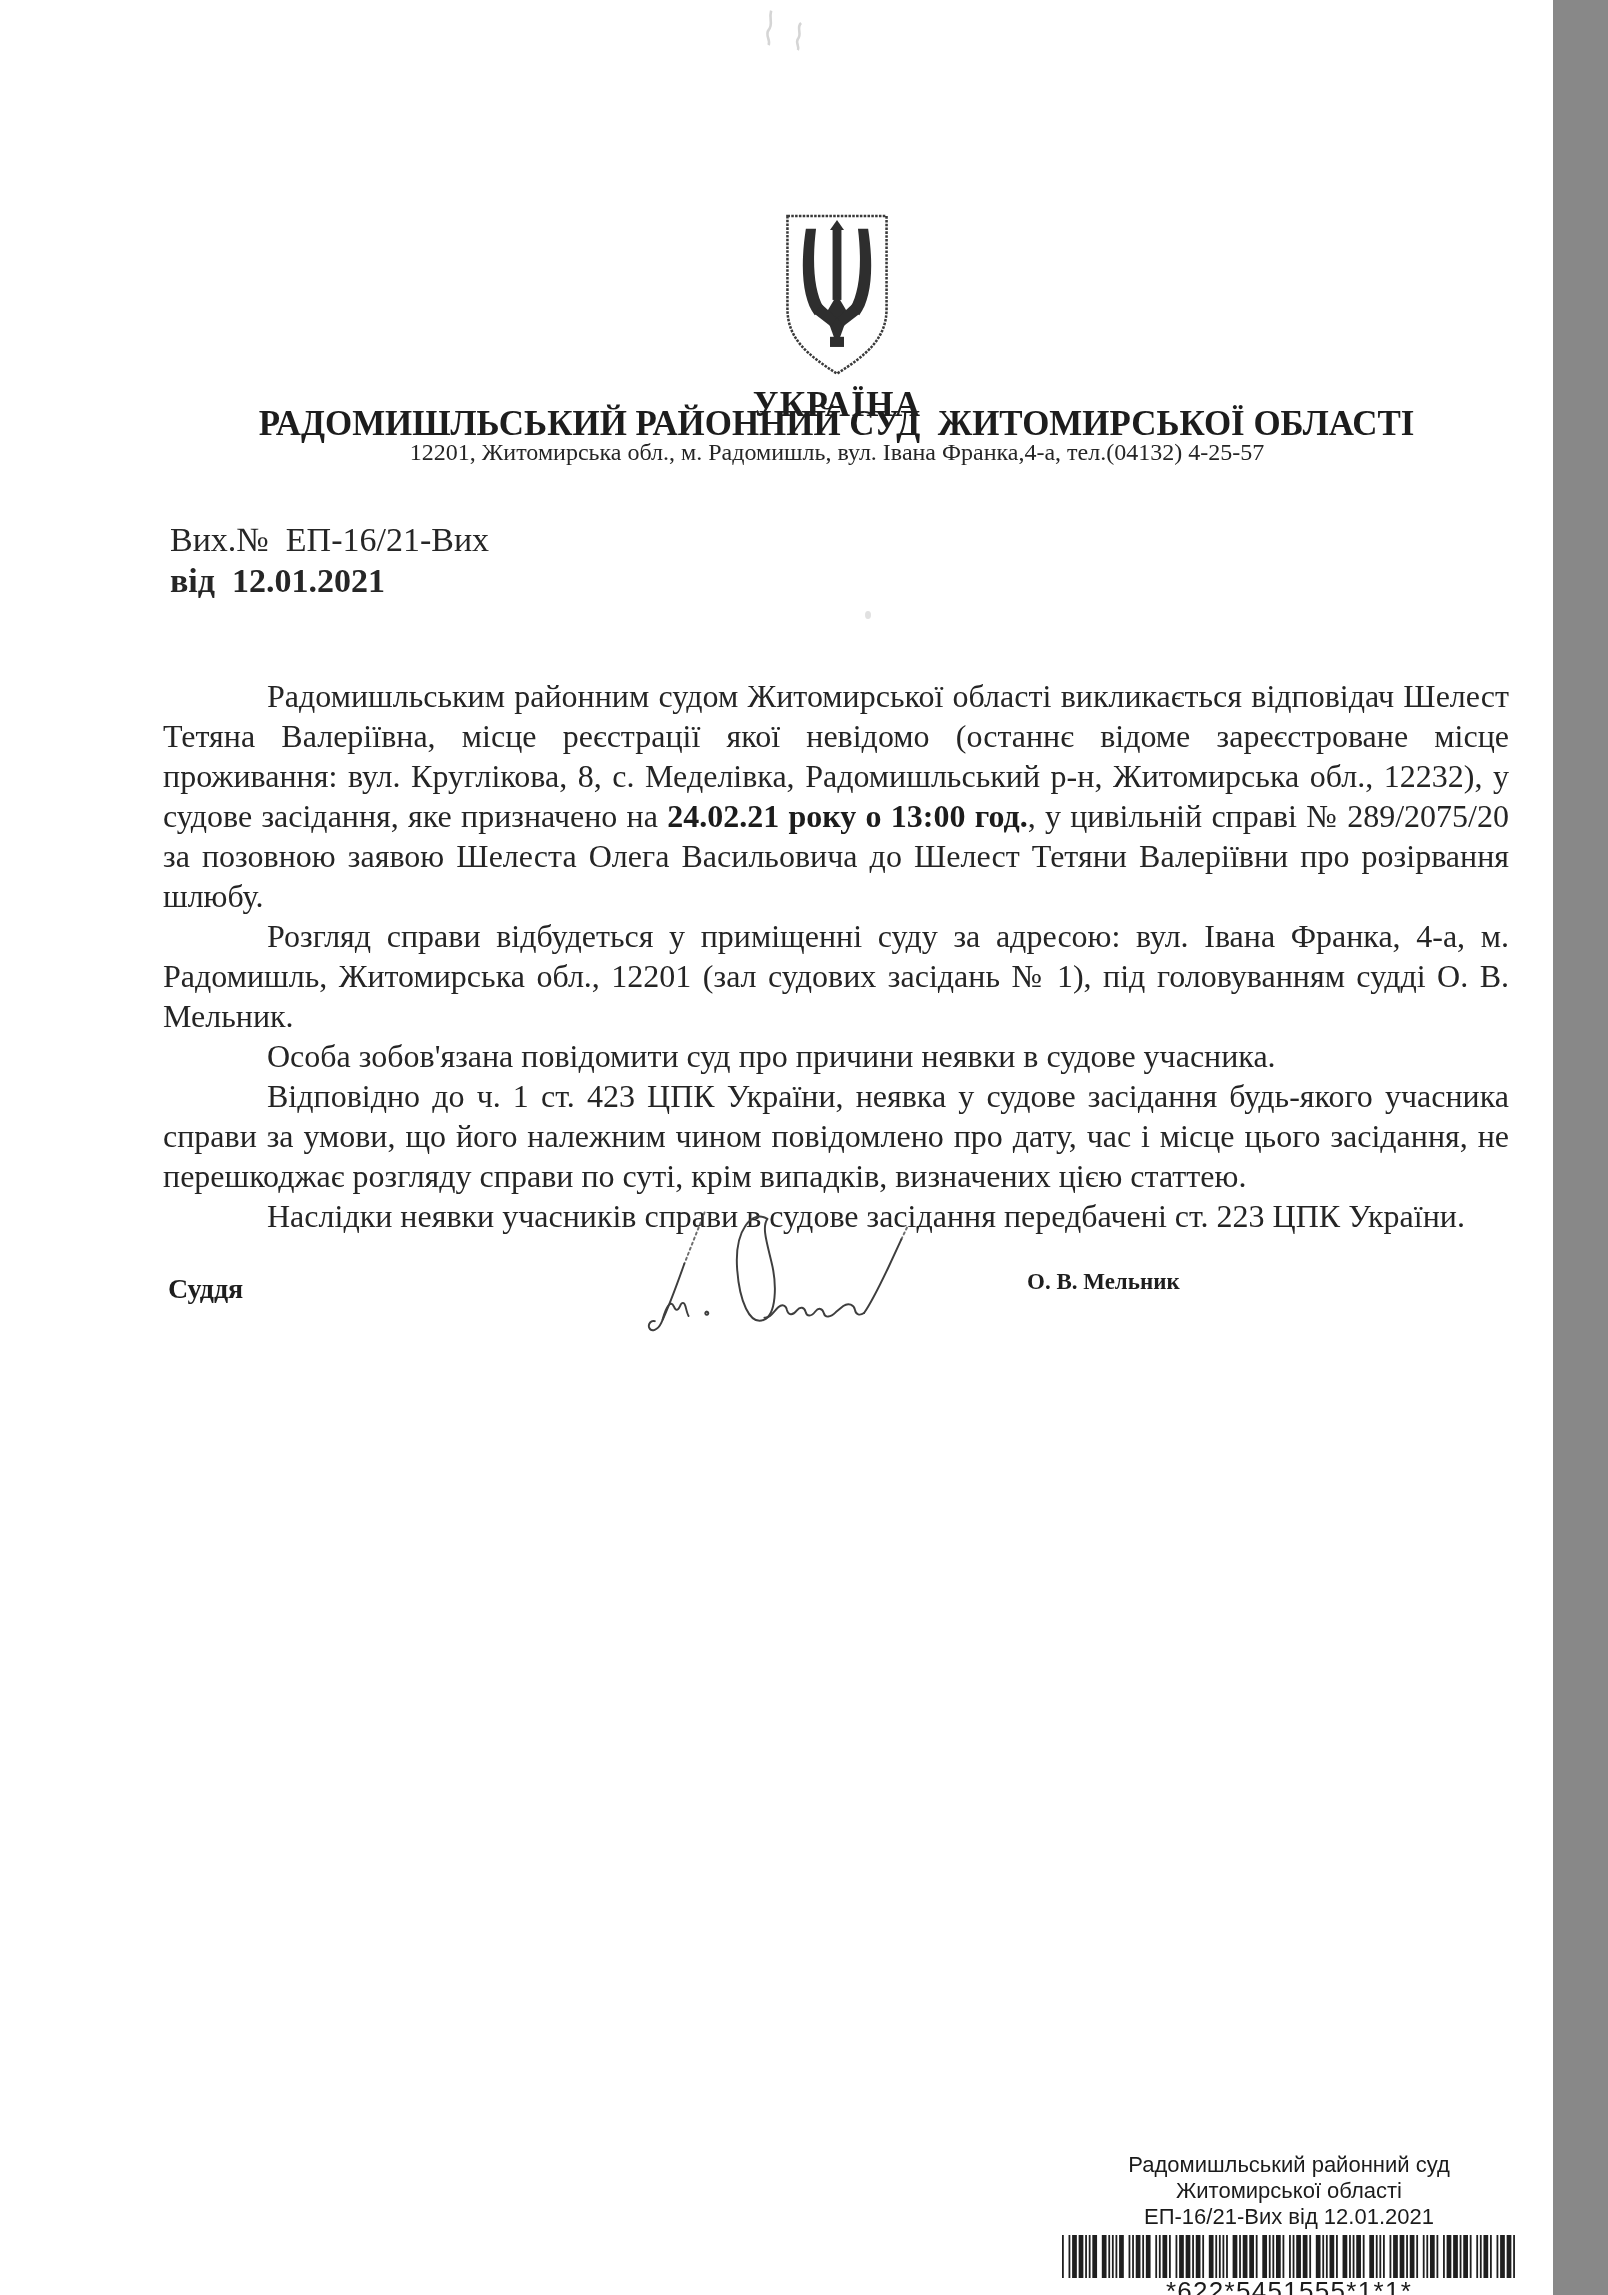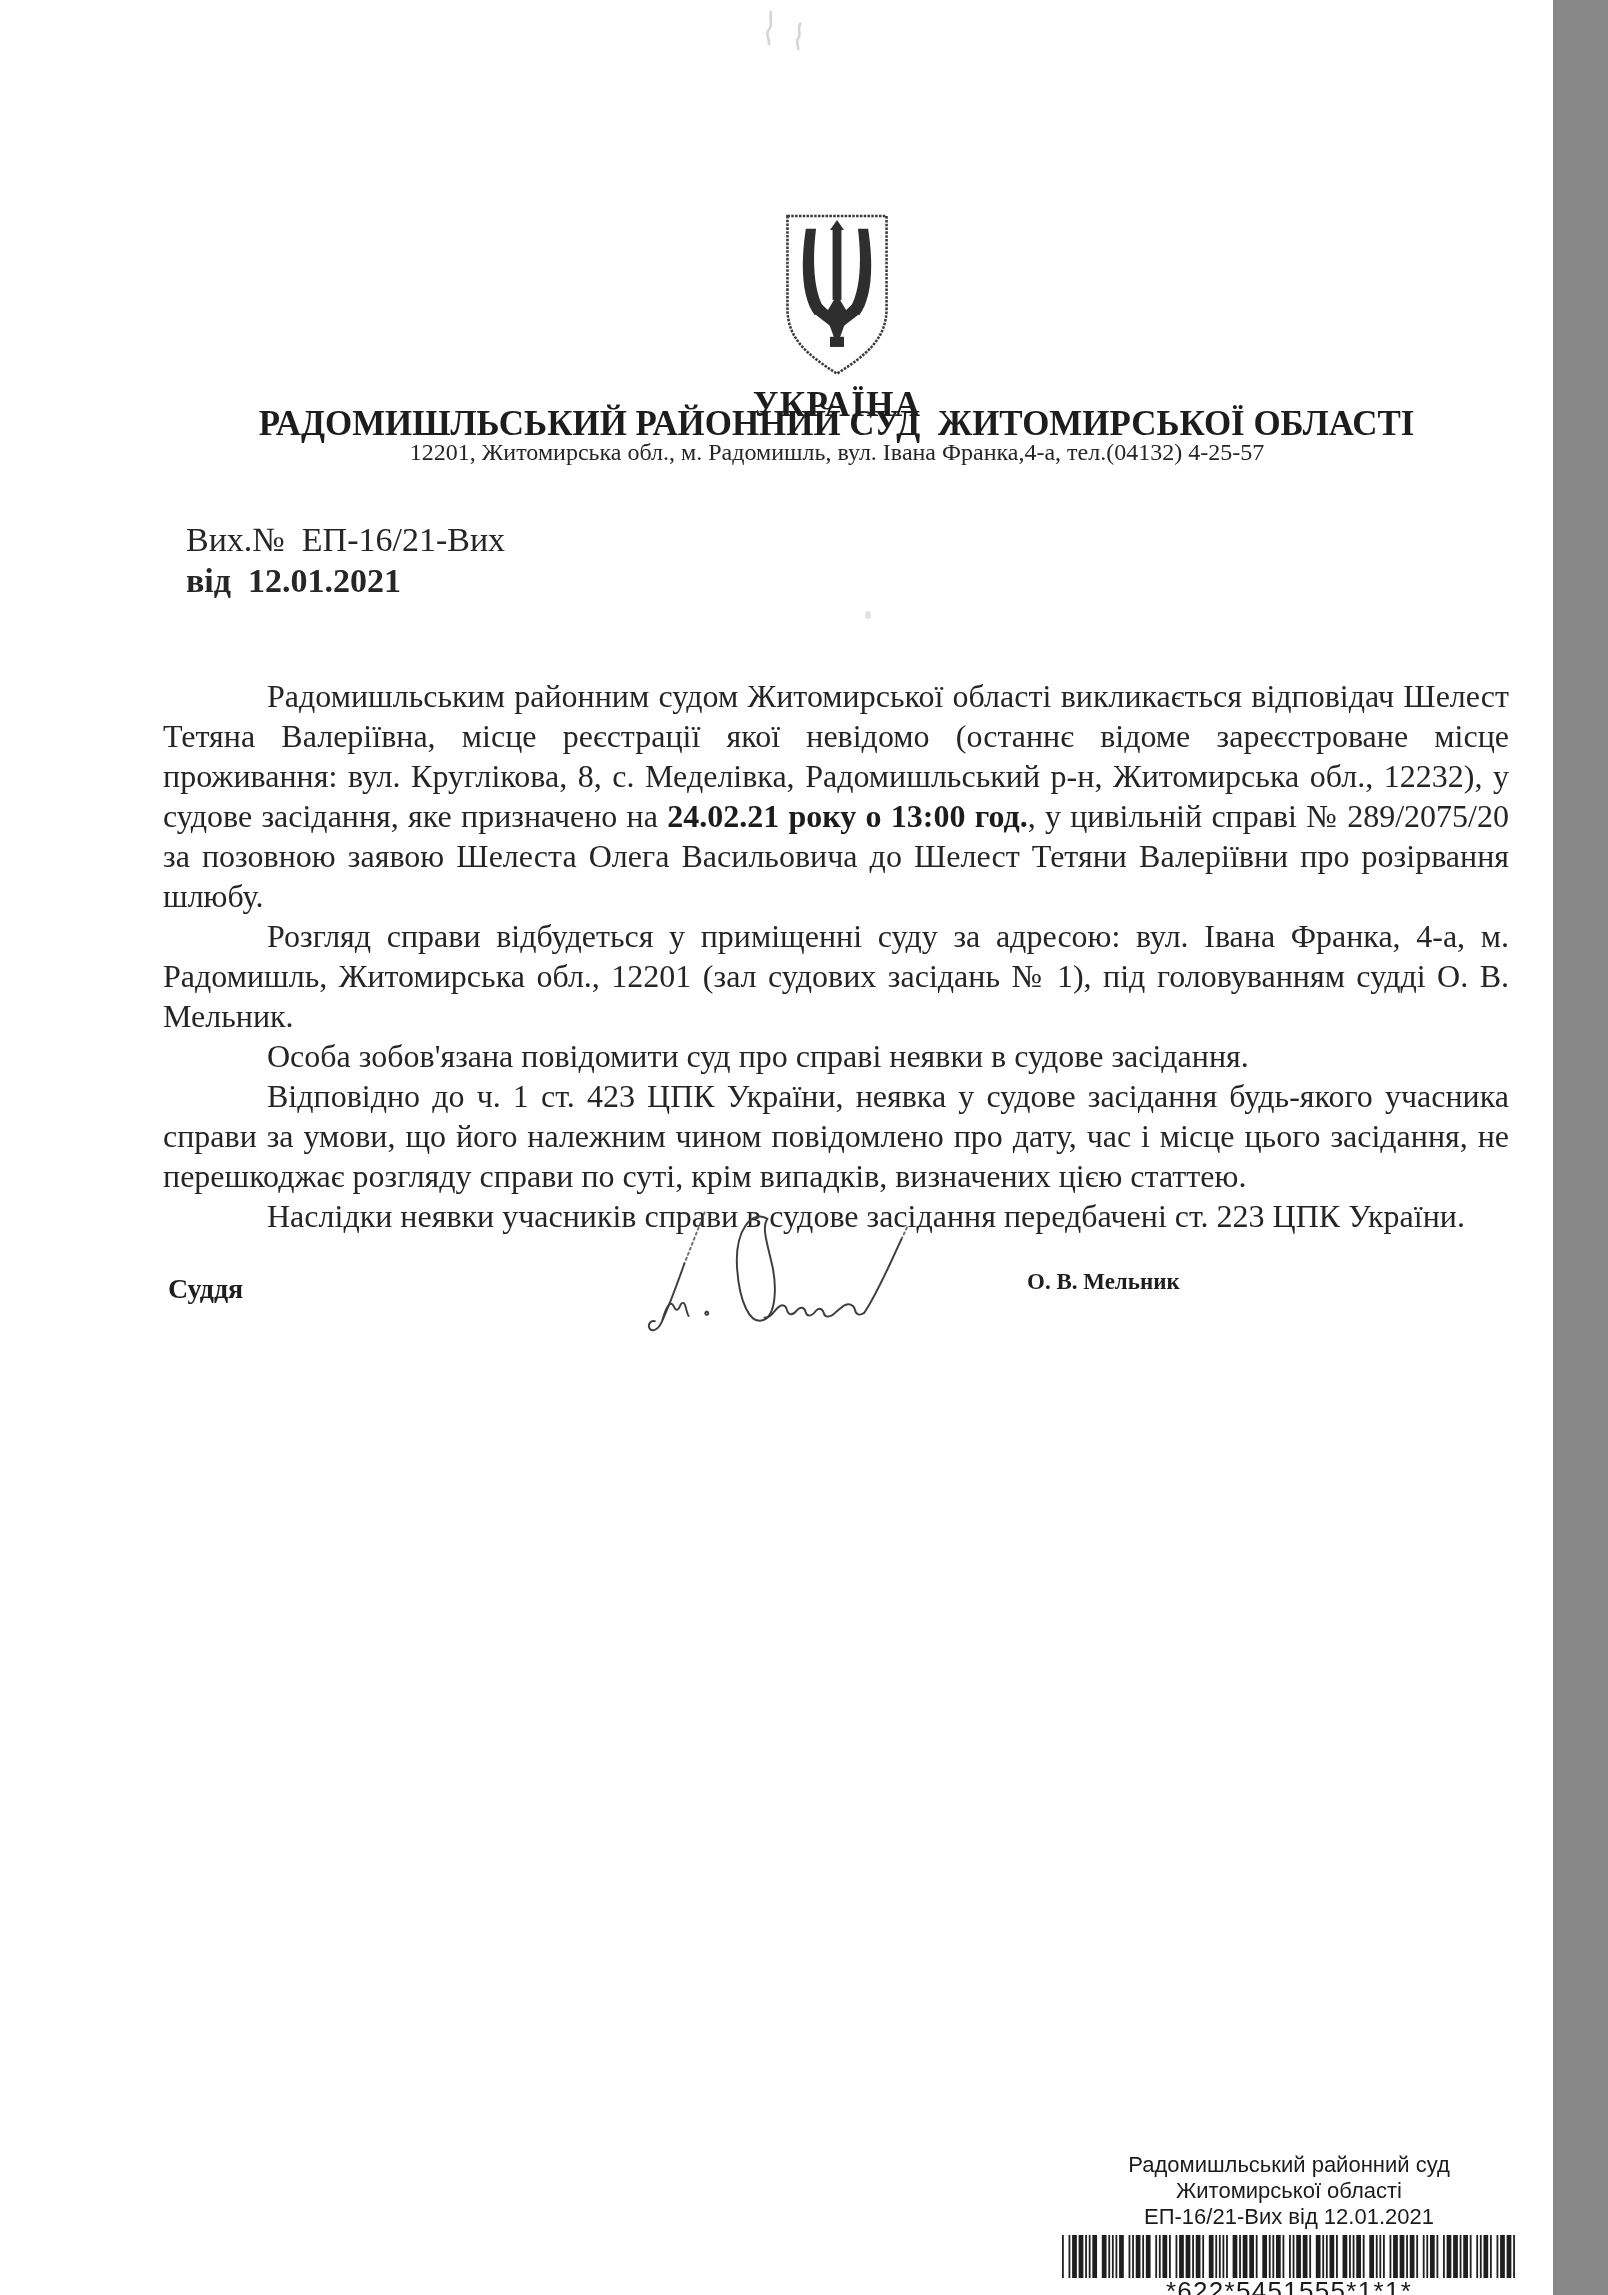--- a/index.html
+++ b/index.html
@@ -22,21 +22,21 @@
   .emblem{position:absolute;left:620px;top:213px;width:108px;height:165px;}
   .country{position:absolute;left:0;top:385px;width:100%;
     font-size:35px;font-weight:bold;letter-spacing:1.3px;color:#1d1d1d;white-space:pre;}
   .court-name{position:absolute;left:0;top:402px;width:100%;
     font-size:36px;font-weight:bold;color:#1d1d1d;white-space:pre;}
   .court-name span{display:inline-block;transform:scaleX(.97);}
   .address{position:absolute;left:0;top:439px;width:100%;
     font-size:24px;color:#262626;white-space:pre;}
 
   
-  .ref{position:absolute;left:170px;top:0;font-size:34px;color:#262626;white-space:pre;margin-left:16px;}
+  .ref{position:absolute;left:170px;top:0;font-size:34px;color:#262626;white-space:pre;}
   .ref.num{top:521px;}
   .ref.date{top:562px;font-weight:bold;}
 
   
   .body-text{position:absolute;left:163px;top:676px;width:1346px;
     font-size:32px;line-height:40px;text-align:justify;color:#252525;}
   .body-text p{margin:0;text-indent:104px;}
   .bold{font-weight:bold;color:#1c1c1c;margin-top:7px;}
 
   
@@ -90,21 +90,21 @@
     <div class="court-name"><span>РАДОМИШЛЬСЬКИЙ РАЙОННИЙ СУД  ЖИТОМИРСЬКОЇ ОБЛАСТІ</span></div>
     <div class="address">12201, Житомирська обл., м. Радомишль, вул. Івана Франка,4-а, тел.(04132) 4-25-57</div>
   </div>
 
   <div class="ref num">Вих.№  ЕП-16/21-Вих</div>
   <div class="ref date">від  12.01.2021</div>
 
   <div class="body-text">
     <p><span>Радомишльським районним судом Житомирської області викликається відповідач Шелест Тетяна Валеріївна, місце реєстрації якої  невідомо (останнє відоме зареєстроване місце проживання: вул. Круглікова, 8, с. Меделівка, Радомишльський р-н, Житомирська обл., 12232), у судове  засідання, яке призначено на </span><span class="bold">24.02.21 року о 13:00 год.</span><span>, у цивільній справі № 289/2075/20 за позовною заявою Шелеста Олега Васильовича до Шелест Тетяни Валеріївни про розірвання шлюбу.</span></p>
     <p>Розгляд справи відбудеться у приміщенні суду за адресою: вул. Івана Франка, 4-а, м. Радомишль, Житомирська обл., 12201 (зал судових засідань № 1), під головуванням судді  О. В. Мельник.</p>
-    <p>Особа зобов'язана повідомити суд про справі неявки в судове засідання.</p>
+    <p>Особа зобов'язана повідомити суд про причини неявки в судове учасника.</p>
     <p>Відповідно до ч. 1 ст. 423 ЦПК України, неявка у судове засідання будь-якого учасника справи за умови, що його належним чином повідомлено про дату, час і місце цього засідання, не перешкоджає розгляду справи по суті, крім випадків, визначених цією статтею.</p>
     <p>Наслідки неявки учасників справи в судове засідання передбачені ст. 223 ЦПК України.</p>
   </div>
 
   <div class="judge-label">Суддя</div>
   <div class="judge-name">О. В. Мельник</div>
 
   <svg class="signature" viewBox="0 0 1560 720">
     <path class="faint" d="M492,62 L398,300"></path>
     <path d="M398,300 C368,385 316,520 292,572 C276,606 246,616 236,594 C230,576 246,558 262,564"></path>

